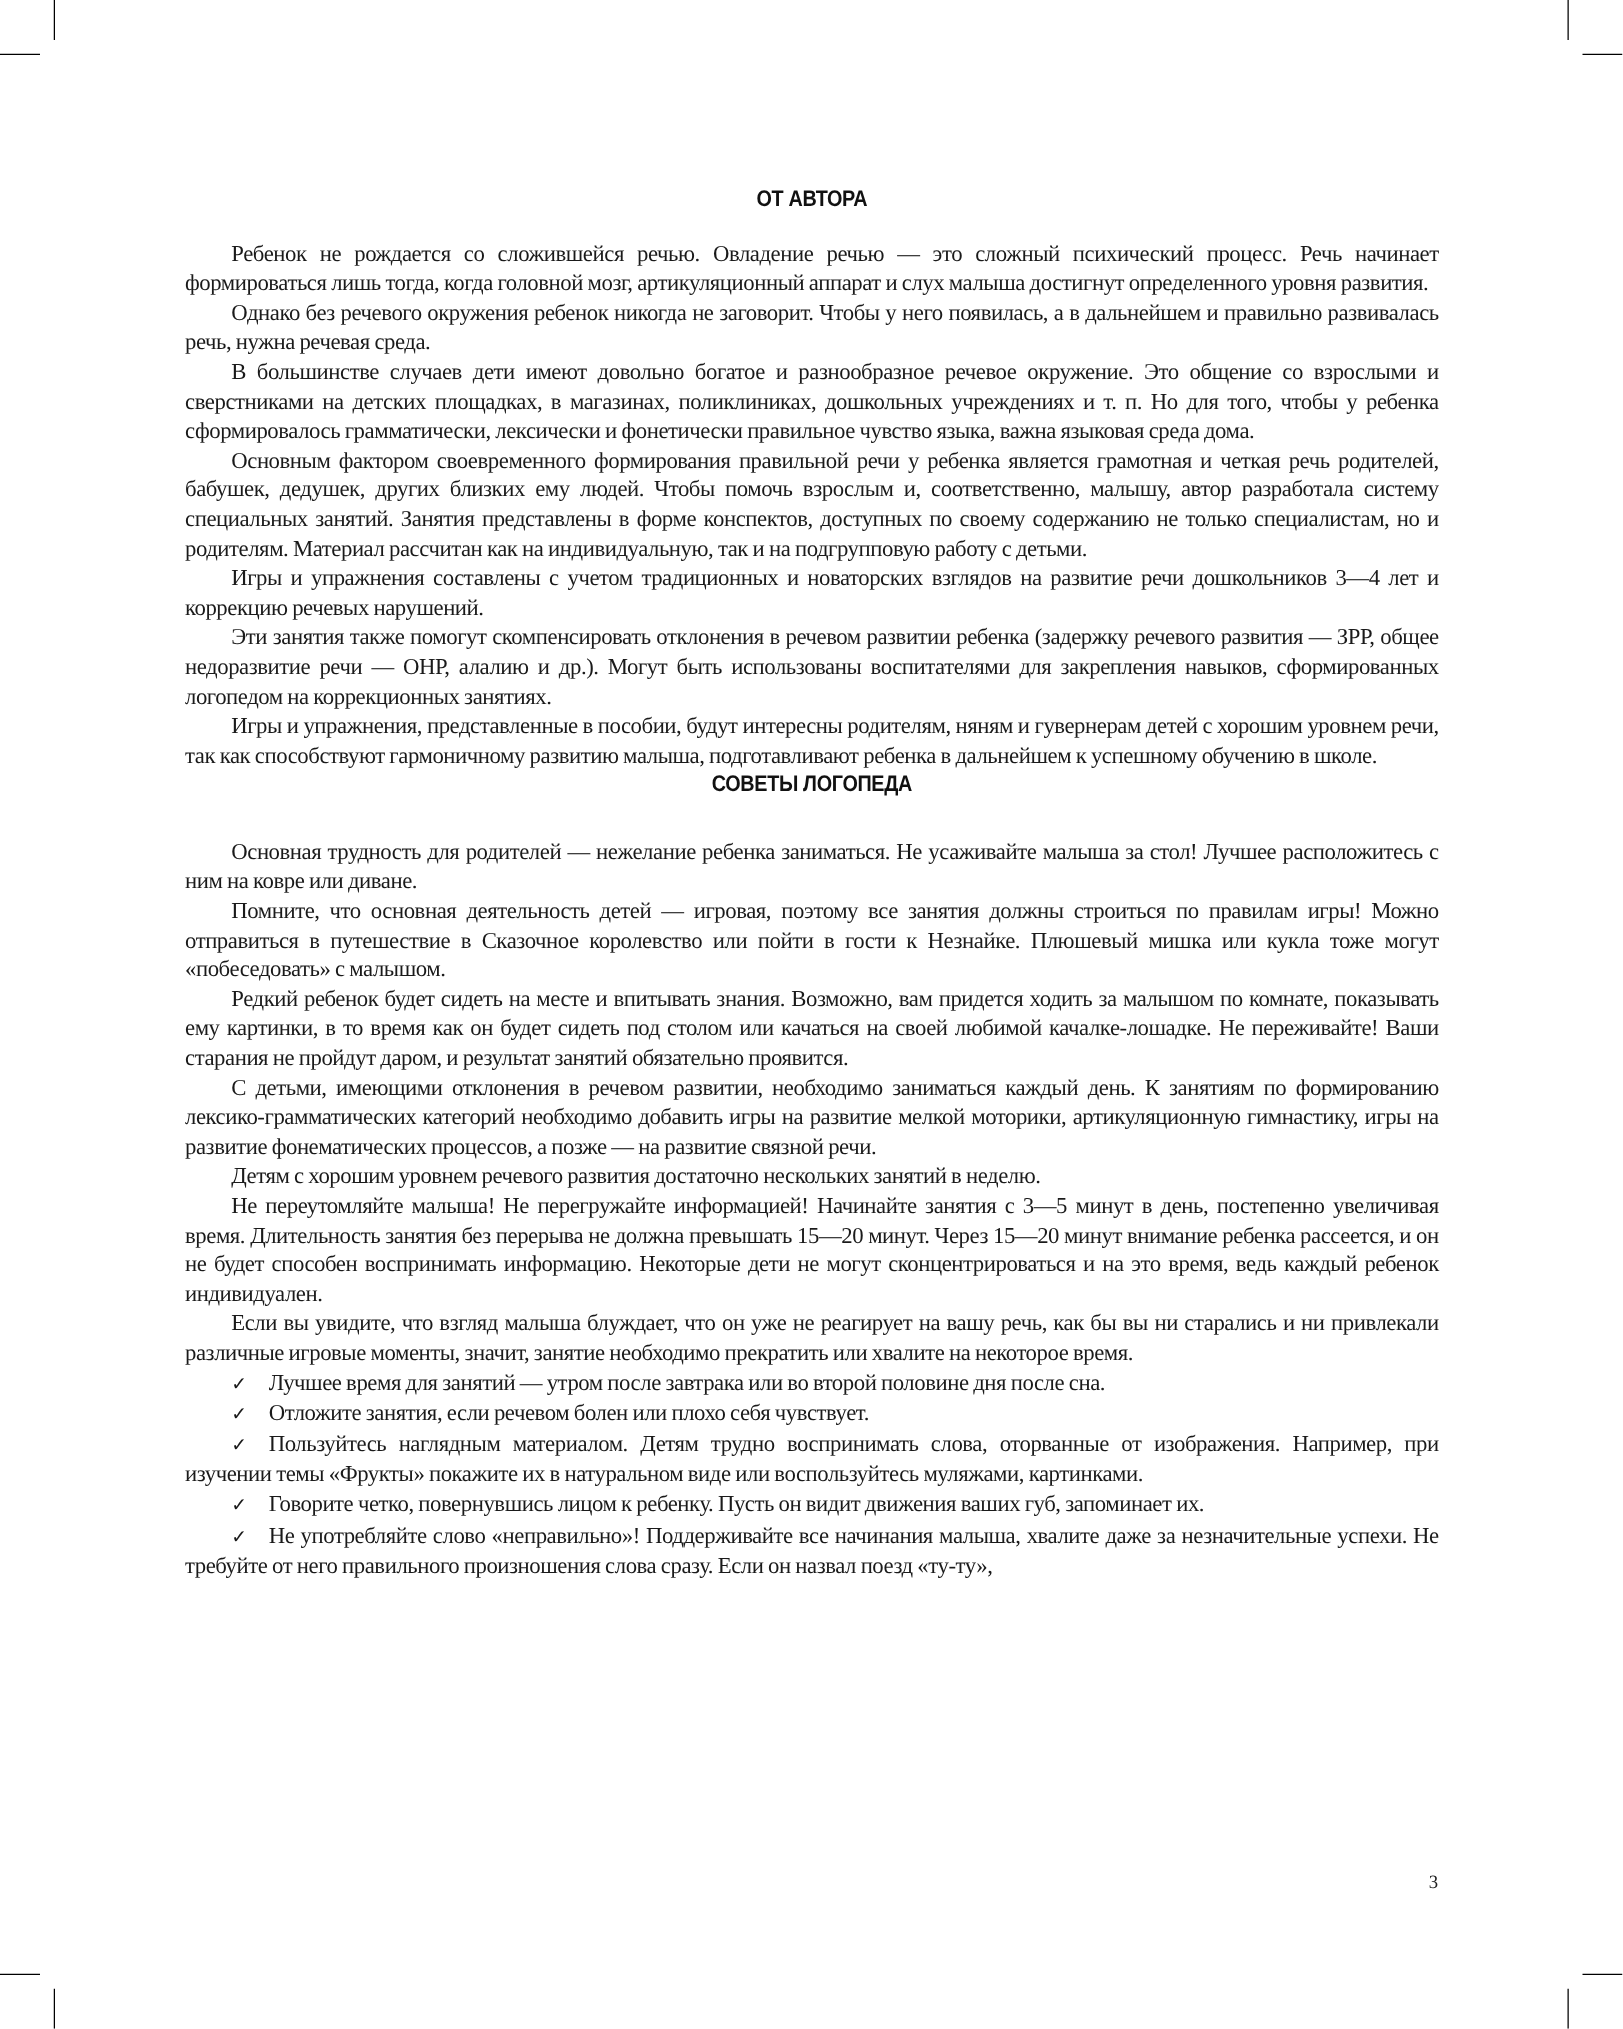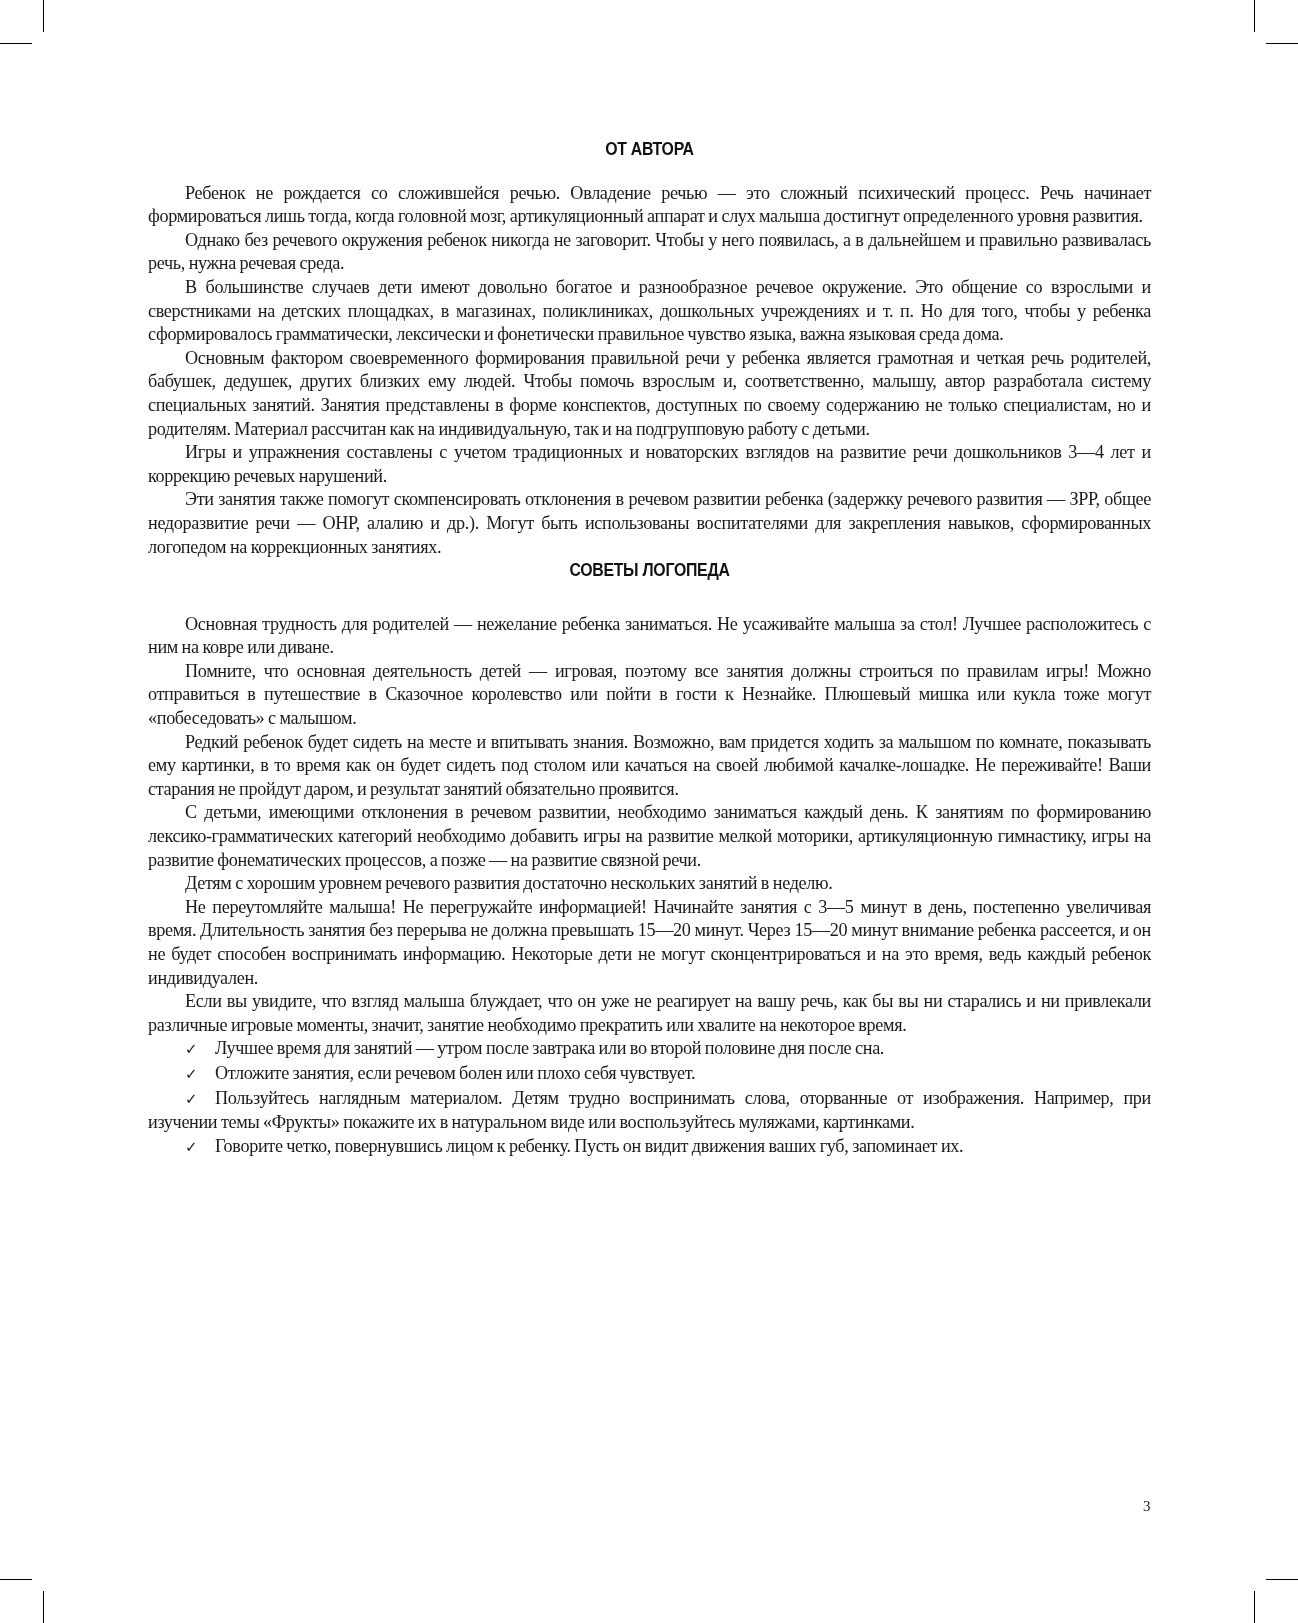--- a/index.html
+++ b/index.html
@@ -1,19 +1,19 @@
 <!DOCTYPE html>
 <html><head>
   <meta charset="utf-8">
   <style>
     html, body { margin:0; padding:0; background:#fff; }
     body { width:1298px; height:1623px; position:relative; overflow:hidden; }
     .crop { position:absolute; background:#000; }
     .page-content {
-      position:absolute; left:148px; top:138px; width:1003px;
+      position:absolute; left:148px; top:148px; width:1003px;
       font-family:"Liberation Serif","DejaVu Serif",serif;
       font-size:18.2px; line-height:23.6px; color:#1a1a1a;
     }
     h2.section-title {
       font-family:"Liberation Sans","DejaVu Sans",sans-serif;
       font-weight:bold; font-size:18px; text-align:center;
       margin:0; padding:0; letter-spacing:-0.3px; transform:scaleX(0.88);
       color:#111;
     }
     p.para { margin:0; text-align:justify; text-indent:37px; letter-spacing:-0.35px; word-spacing:-0.5px; }
@@ -35,32 +35,34 @@
 
 <div class="page-content">
   <section>
     <h2 class="section-title" style="margin-bottom:20px;">ОТ АВТОРА</h2>
     <p class="para">Ребенок не рождается со сложившейся речью. Овладение речью — это сложный психический процесс. Речь начинает формироваться лишь тогда, когда головной мозг, артикуляционный аппарат и слух малыша достигнут определенного уровня развития.</p>
     <p class="para">Однако без речевого окружения ребенок никогда не заговорит. Чтобы у него появилась, а в дальнейшем и правильно развивалась речь, нужна речевая среда.</p>
     <p class="para">В большинстве случаев дети имеют довольно богатое и разнообразное речевое окружение. Это общение со взрослыми и сверстниками на детских площадках, в магазинах, поликлиниках, дошкольных учреждениях и т. п. Но для того, чтобы у ребенка сформировалось грамматически, лексически и фонетически правильное чувство языка, важна языковая среда дома.</p>
     <p class="para">Основным фактором своевременного формирования правильной речи у ребенка является грамотная и четкая речь родителей, бабушек, дедушек, других близких ему людей. Чтобы помочь взрослым и, соответственно, малышу, автор разработала систему специальных занятий. Занятия представлены в форме конспектов, доступных по своему содержанию не только специалистам, но и родителям. Материал рассчитан как на индивидуальную, так и на подгрупповую работу с детьми.</p>
     <p class="para">Игры и упражнения составлены с учетом традиционных и новаторских взглядов на развитие речи дошкольников 3—4 лет и коррекцию речевых нарушений.</p>
     <p class="para">Эти занятия также помогут скомпенсировать отклонения в речевом развитии ребенка (задержку речевого развития — ЗРР, общее недоразвитие речи — ОНР, алалию и др.). Могут быть использованы воспитателями для закрепления навыков, сформированных логопедом на коррекционных занятиях.</p>
+    <p class="para">Игры и упражнения, представленные в пособии, будут интересны родителям, няням и гувернерам детей с хорошим уровнем речи, так как способствуют гармоничному развитию малыша, подготавливают ребенка в дальнейшем к успешному обучению в школе.</p>
   </section>
 
   <section style="">
     <h2 class="section-title" style="margin-bottom:30px;">СОВЕТЫ ЛОГОПЕДА</h2>
     <p class="para">Основная трудность для родителей — нежелание ребенка заниматься. Не усаживайте малыша за стол! Лучшее расположитесь с ним на ковре или диване.</p>
     <p class="para">Помните, что основная деятельность детей — игровая, поэтому все занятия должны строиться по правилам игры! Можно отправиться в путешествие в Сказочное королевство или пойти в гости к Незнайке. Плюшевый мишка или кукла тоже могут «побеседовать» с малышом.</p>
     <p class="para">Редкий ребенок будет сидеть на месте и впитывать знания. Возможно, вам придется ходить за малышом по комнате, показывать ему картинки, в то время как он будет сидеть под столом или качаться на своей любимой качалке-лошадке. Не переживайте! Ваши старания не пройдут даром, и результат занятий обязательно проявится.</p>
     <p class="para">С детьми, имеющими отклонения в речевом развитии, необходимо заниматься каждый день. К занятиям по формированию лексико-грамматических категорий необходимо добавить игры на развитие мелкой моторики, артикуляционную гимнастику, игры на развитие фонематических процессов, а позже — на развитие связной речи.</p>
     <p class="para">Детям с хорошим уровнем речевого развития достаточно нескольких занятий в неделю.</p>
     <p class="para">Не переутомляйте малыша! Не перегружайте информацией! Начинайте занятия с 3—5 минут в день, постепенно увеличивая время. Длительность занятия без перерыва не должна превышать 15—20 минут. Через 15—20 минут внимание ребенка рассеется, и он не будет способен воспринимать информацию. Некоторые дети не могут сконцентрироваться и на это время, ведь каждый ребенок индивидуален.</p>
     <p class="para">Если вы увидите, что взгляд малыша блуждает, что он уже не реагирует на вашу речь, как бы вы ни старались и ни привлекали различные игровые моменты, значит, занятие необходимо прекратить или хвалите на некоторое время.</p>
 
     <div class="check-item"><span class="check">✓</span><span>Лучшее время для занятий — утром после завтрака или во второй половине дня после сна.</span></div>
     <div class="check-item"><span class="check">✓</span><span>Отложите занятия, если речевом болен или плохо себя чувствует.</span></div>
     <div class="check-item"><span class="check">✓</span><span>Пользуйтесь наглядным материалом. Детям трудно воспринимать слова, оторванные от изображения. Например, при изучении темы «Фрукты» покажите их в натуральном виде или воспользуйтесь муляжами, картинками.</span></div>
     <div class="check-item"><span class="check">✓</span><span>Говорите четко, повернувшись лицом к ребенку. Пусть он видит движения ваших губ, запоминает их.</span></div>
+    <div class="check-item"><span class="check">✓</span><span>Не употребляйте слово «неправильно»! Поддерживайте все начинания малыша, хвалите даже за незначительные успехи. Не требуйте от него правильного произношения слова сразу. Если он назвал поезд «ту-ту»,</span></div>
   </section>
 </div>
 
 <div class="page-number">3</div>
 
 </body></html>

